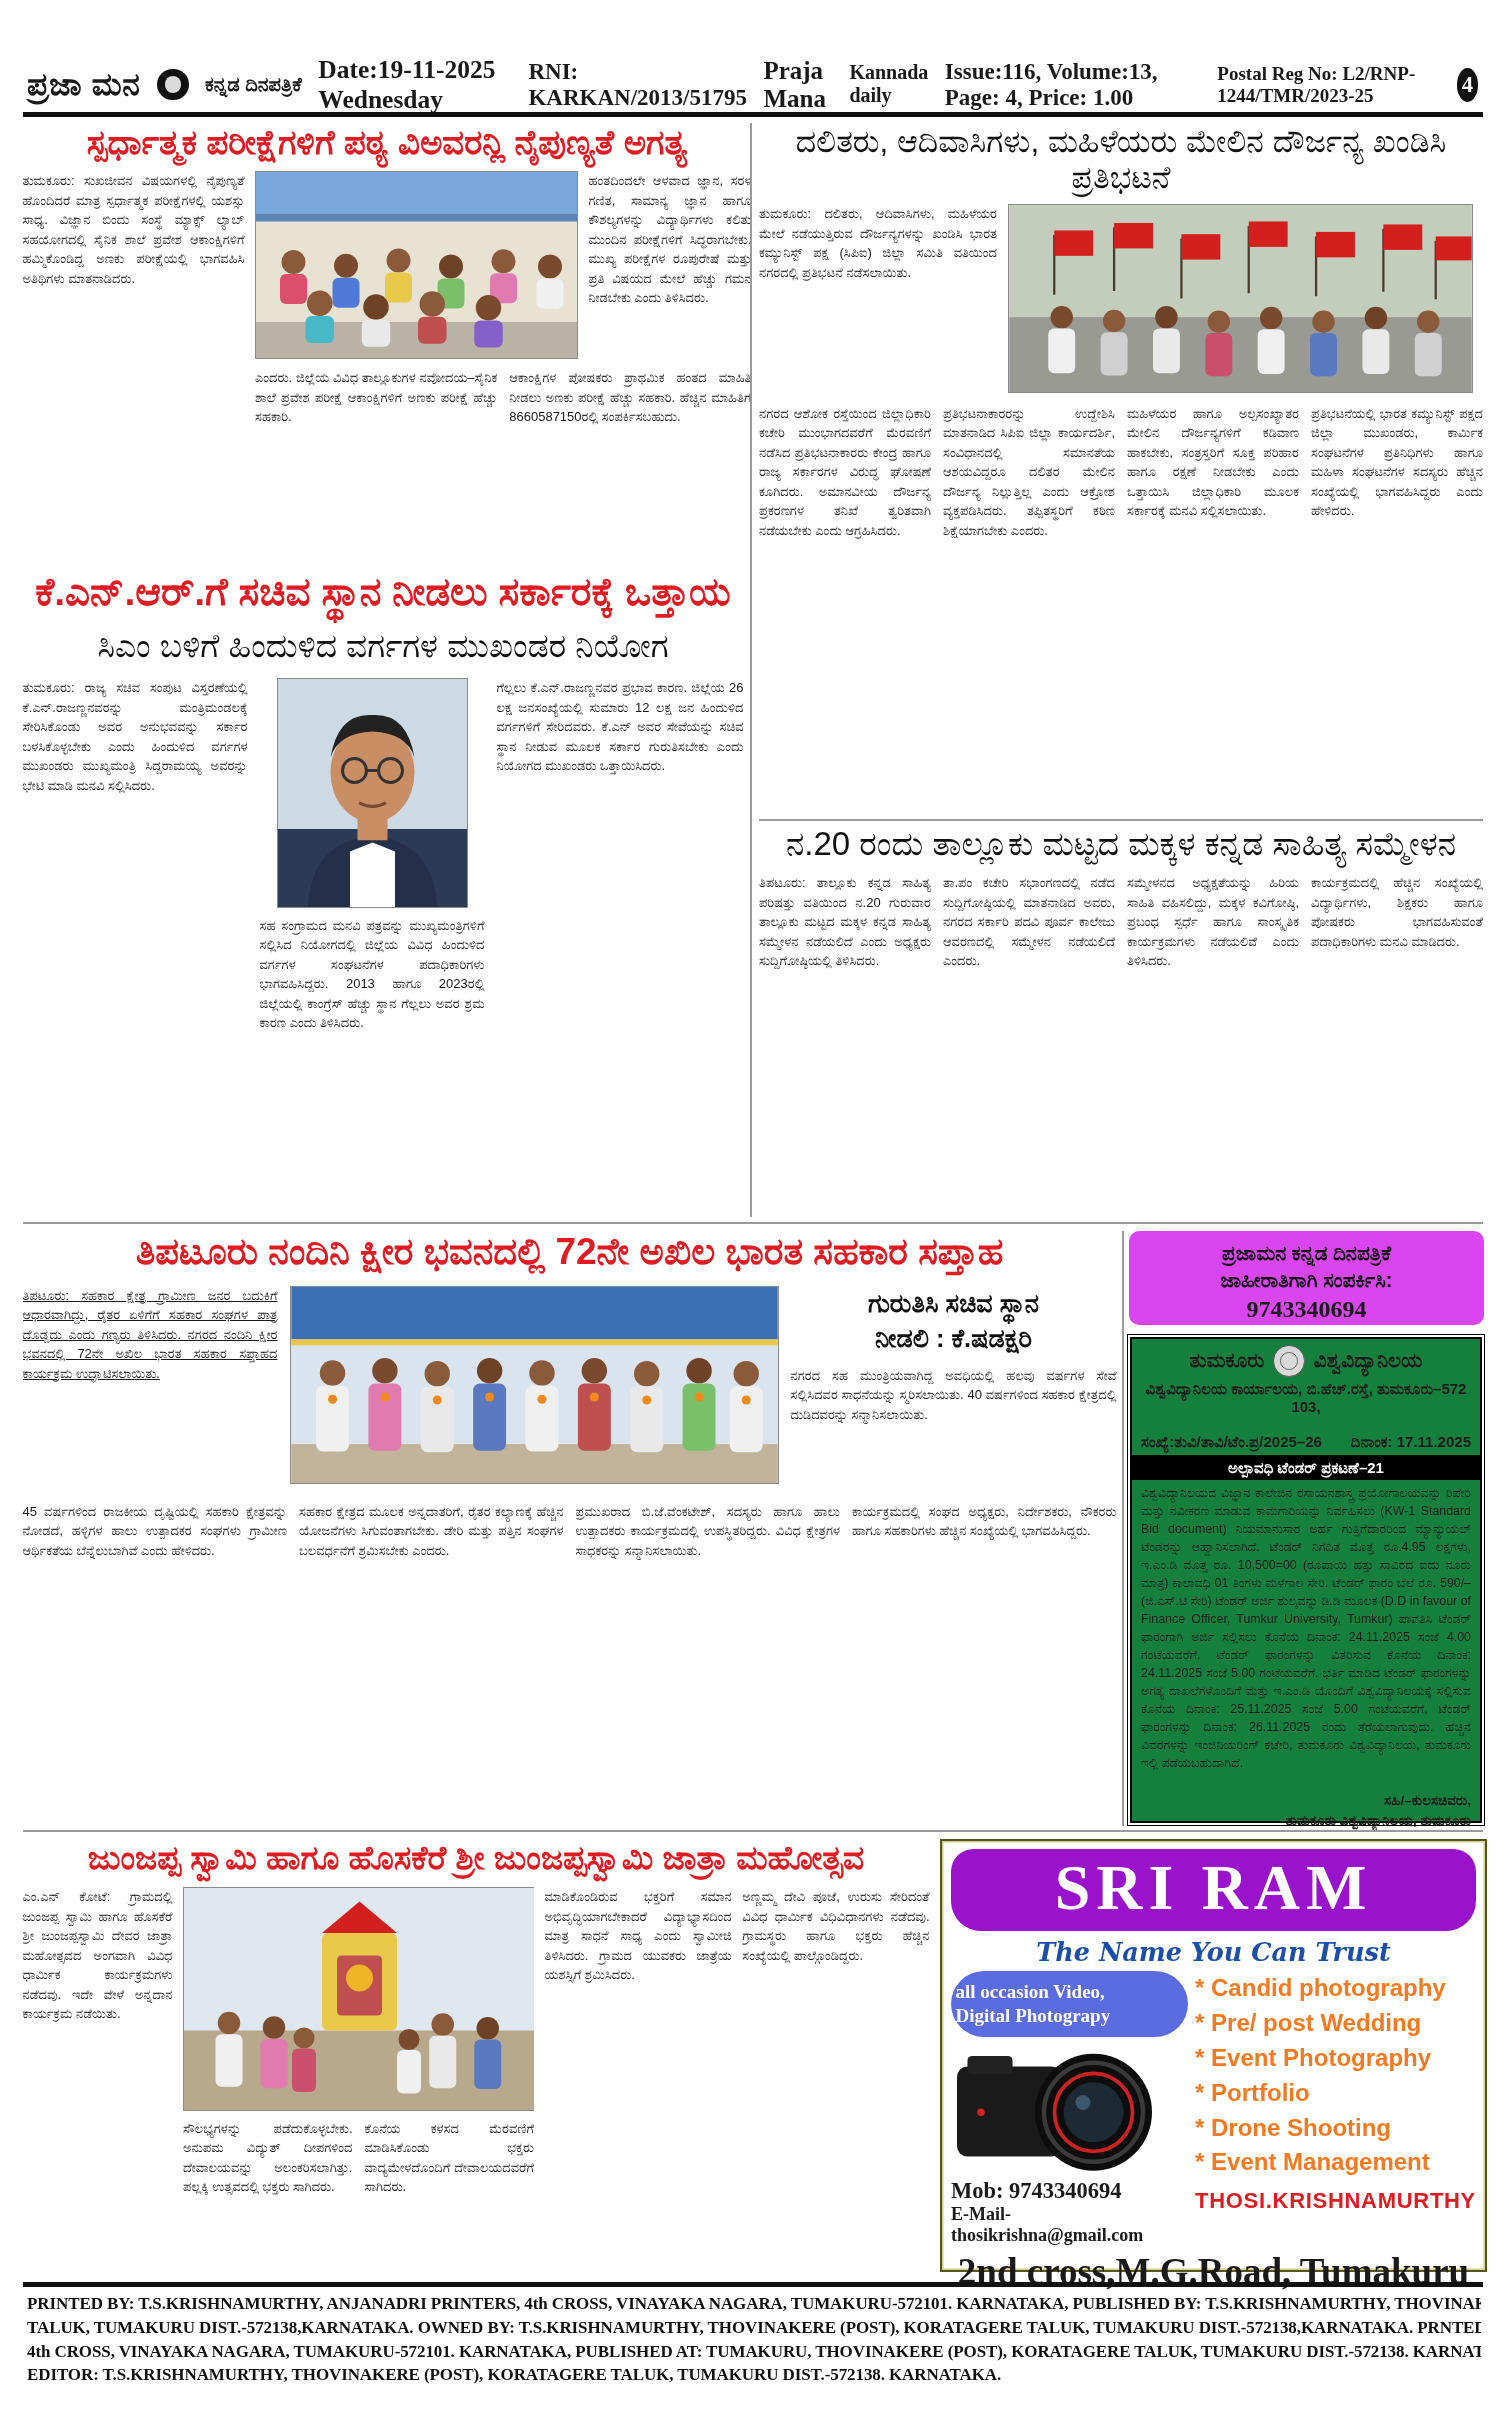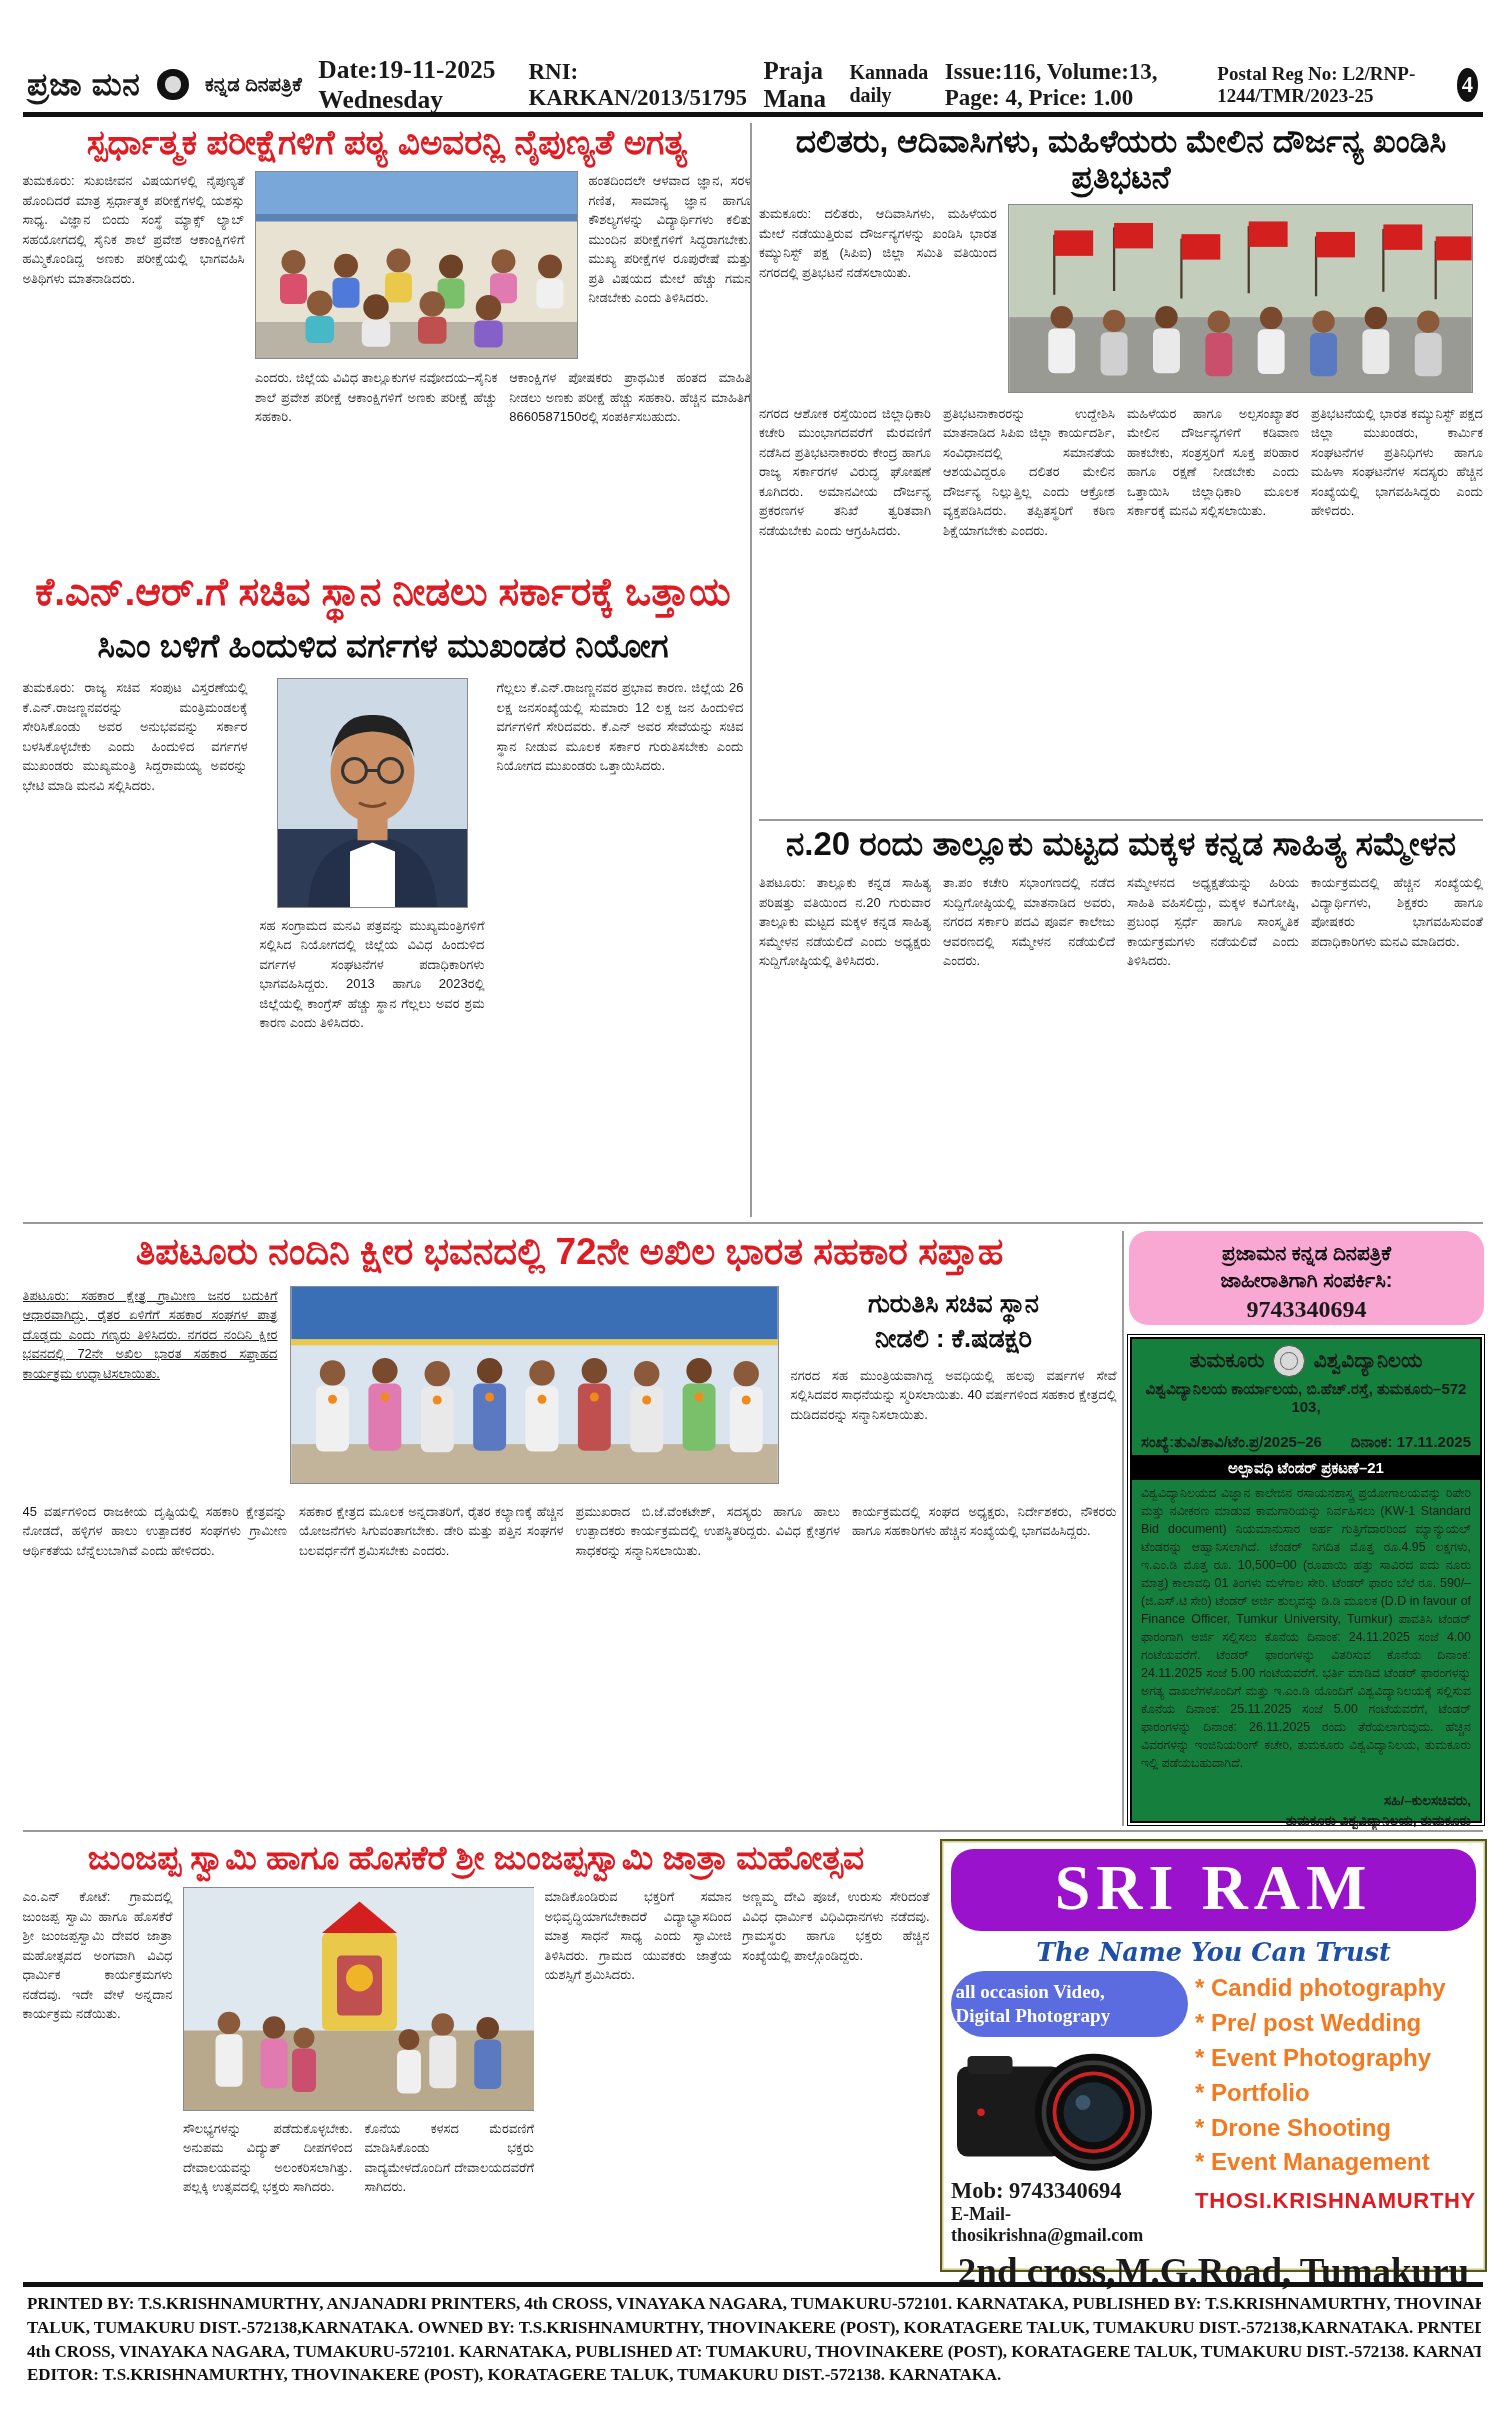--- a/index.html
+++ b/index.html
@@ -9,30 +9,30 @@
   .rule{background:#111;}
   .mast{display:flex;align-items:center;gap:16.5px;}
   .mast-name{font-size:31.5px;font-weight:900;letter-spacing:0.7px;white-space:nowrap;}
   .mast-sub{font-size:19.5px;font-weight:700;white-space:nowrap;}
   .mast-en{font-family:"Liberation Serif",serif;font-weight:700;}
   .badge{width:34px;height:34px;border-radius:50%;background:#111;color:#fff;font-weight:800;
          font-size:22.5px;display:flex;align-items:center;justify-content:center;font-family:"Liberation Serif",serif;}
   .roundel{width:31.5px;height:31.5px;border-radius:50%;background:#111;display:inline-block;position:relative;flex:0 0 auto;}
   .roundel::after{content:"";position:absolute;left:7.5px;top:7.5px;width:16.5px;height:16.5px;border-radius:50%;background:#fff;opacity:.85;}
   .hl-red{color:#e01b22;font-weight:900;text-align:center;line-height:1.15;}
-  .hl-blk{color:#111;font-weight:700;text-align:center;line-height:1.15;}
+  .hl-blk{color:#111;font-weight:400;text-align:center;line-height:1.15;}
   .body{font-size:13px;line-height:1.5;text-align:justify;color:#181818;overflow:hidden;}
   .cols{display:flex;gap:12px;}
   .col{flex:1;overflow:hidden;}
   .photo{overflow:hidden;border:0.7px solid #8a8a8a;background:#dcdcdc;flex:0 0 auto;}
   .photo svg{display:block;}
   .vline{background:#9a9a9a;width:1.5px;}
   .hline{background:#9a9a9a;height:1.5px;}
   
-  .pinkbox{background:#f9a8d4;border-radius:19px;text-align:center;padding:9px 6px;box-sizing:border-box;}
+  .pinkbox{background:#d946ef;border-radius:10px;text-align:center;padding:9px 6px;box-sizing:border-box;}
   .pinkbox .l{font-size:20px;font-weight:800;color:#101010;line-height:1.35;}
   .pinkbox .ph{font-size:24px;font-weight:800;font-family:"Liberation Serif",serif;line-height:1.3;}
   
   .notice{border:2.2px solid #000;outline:1.5px solid #000;outline-offset:2.2px;background:#15803d;
           padding:6px 9px;box-sizing:border-box;}
   .notice-title{display:flex;align-items:center;justify-content:center;gap:9px;font-size:20px;font-weight:800;}
   .emblem{width:31.5px;height:31.5px;border-radius:50%;background:#d9d9d9;border:1.5px solid #555;box-sizing:border-box;position:relative;flex:0 0 auto;}
   .emblem::after{content:"";position:absolute;inset:6px;border-radius:50%;border:1.1px solid #666;}
   .notice-addr{font-size:15px;font-weight:800;text-align:center;margin-top:3px;}
   .notice-meta{display:flex;justify-content:space-between;font-size:15px;font-weight:800;margin-top:18px;}

